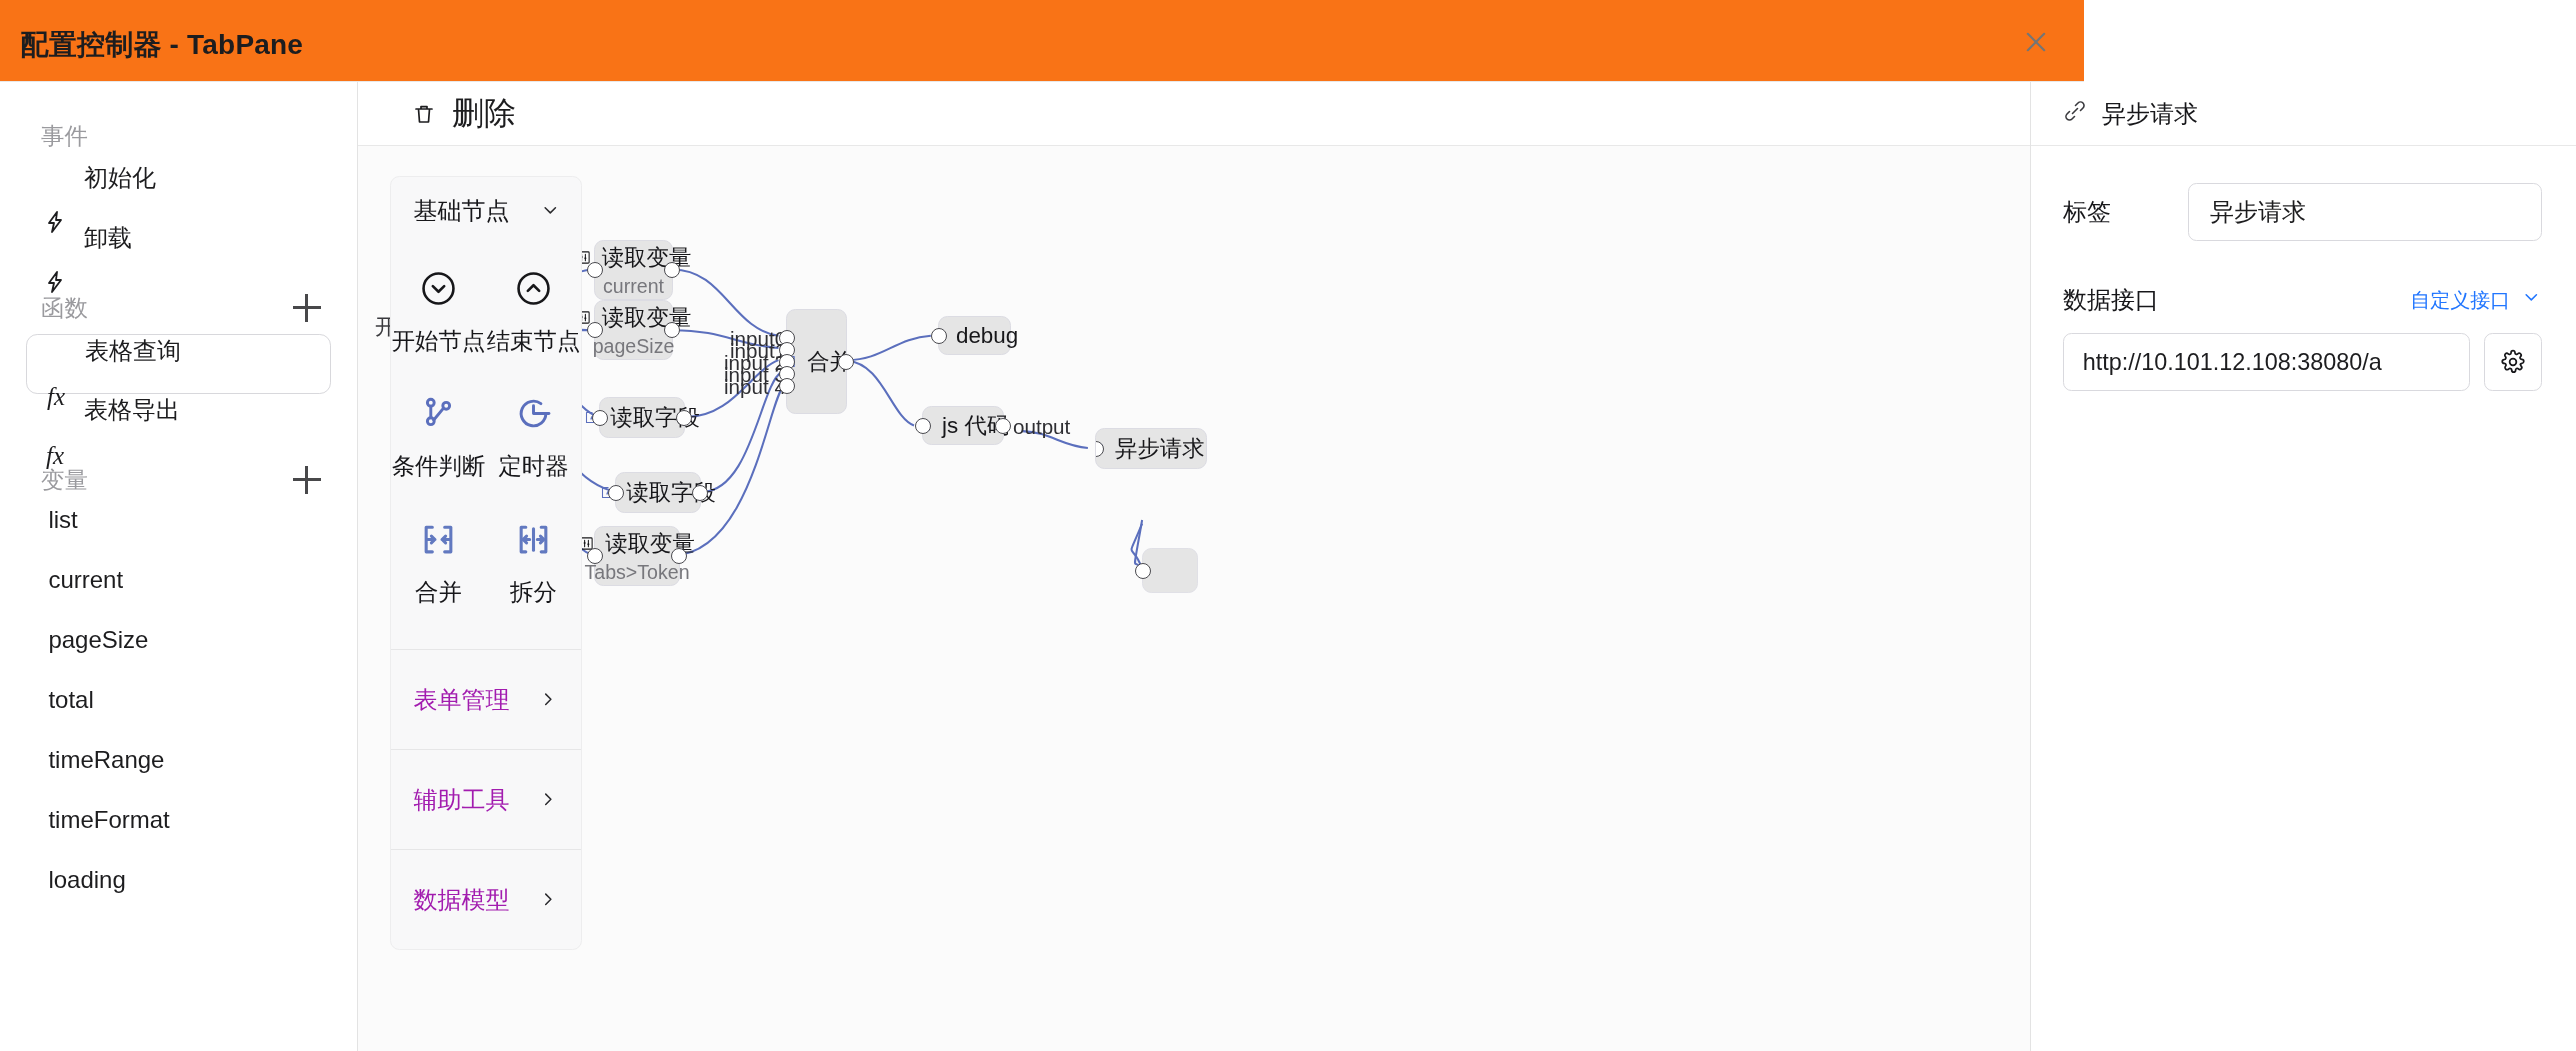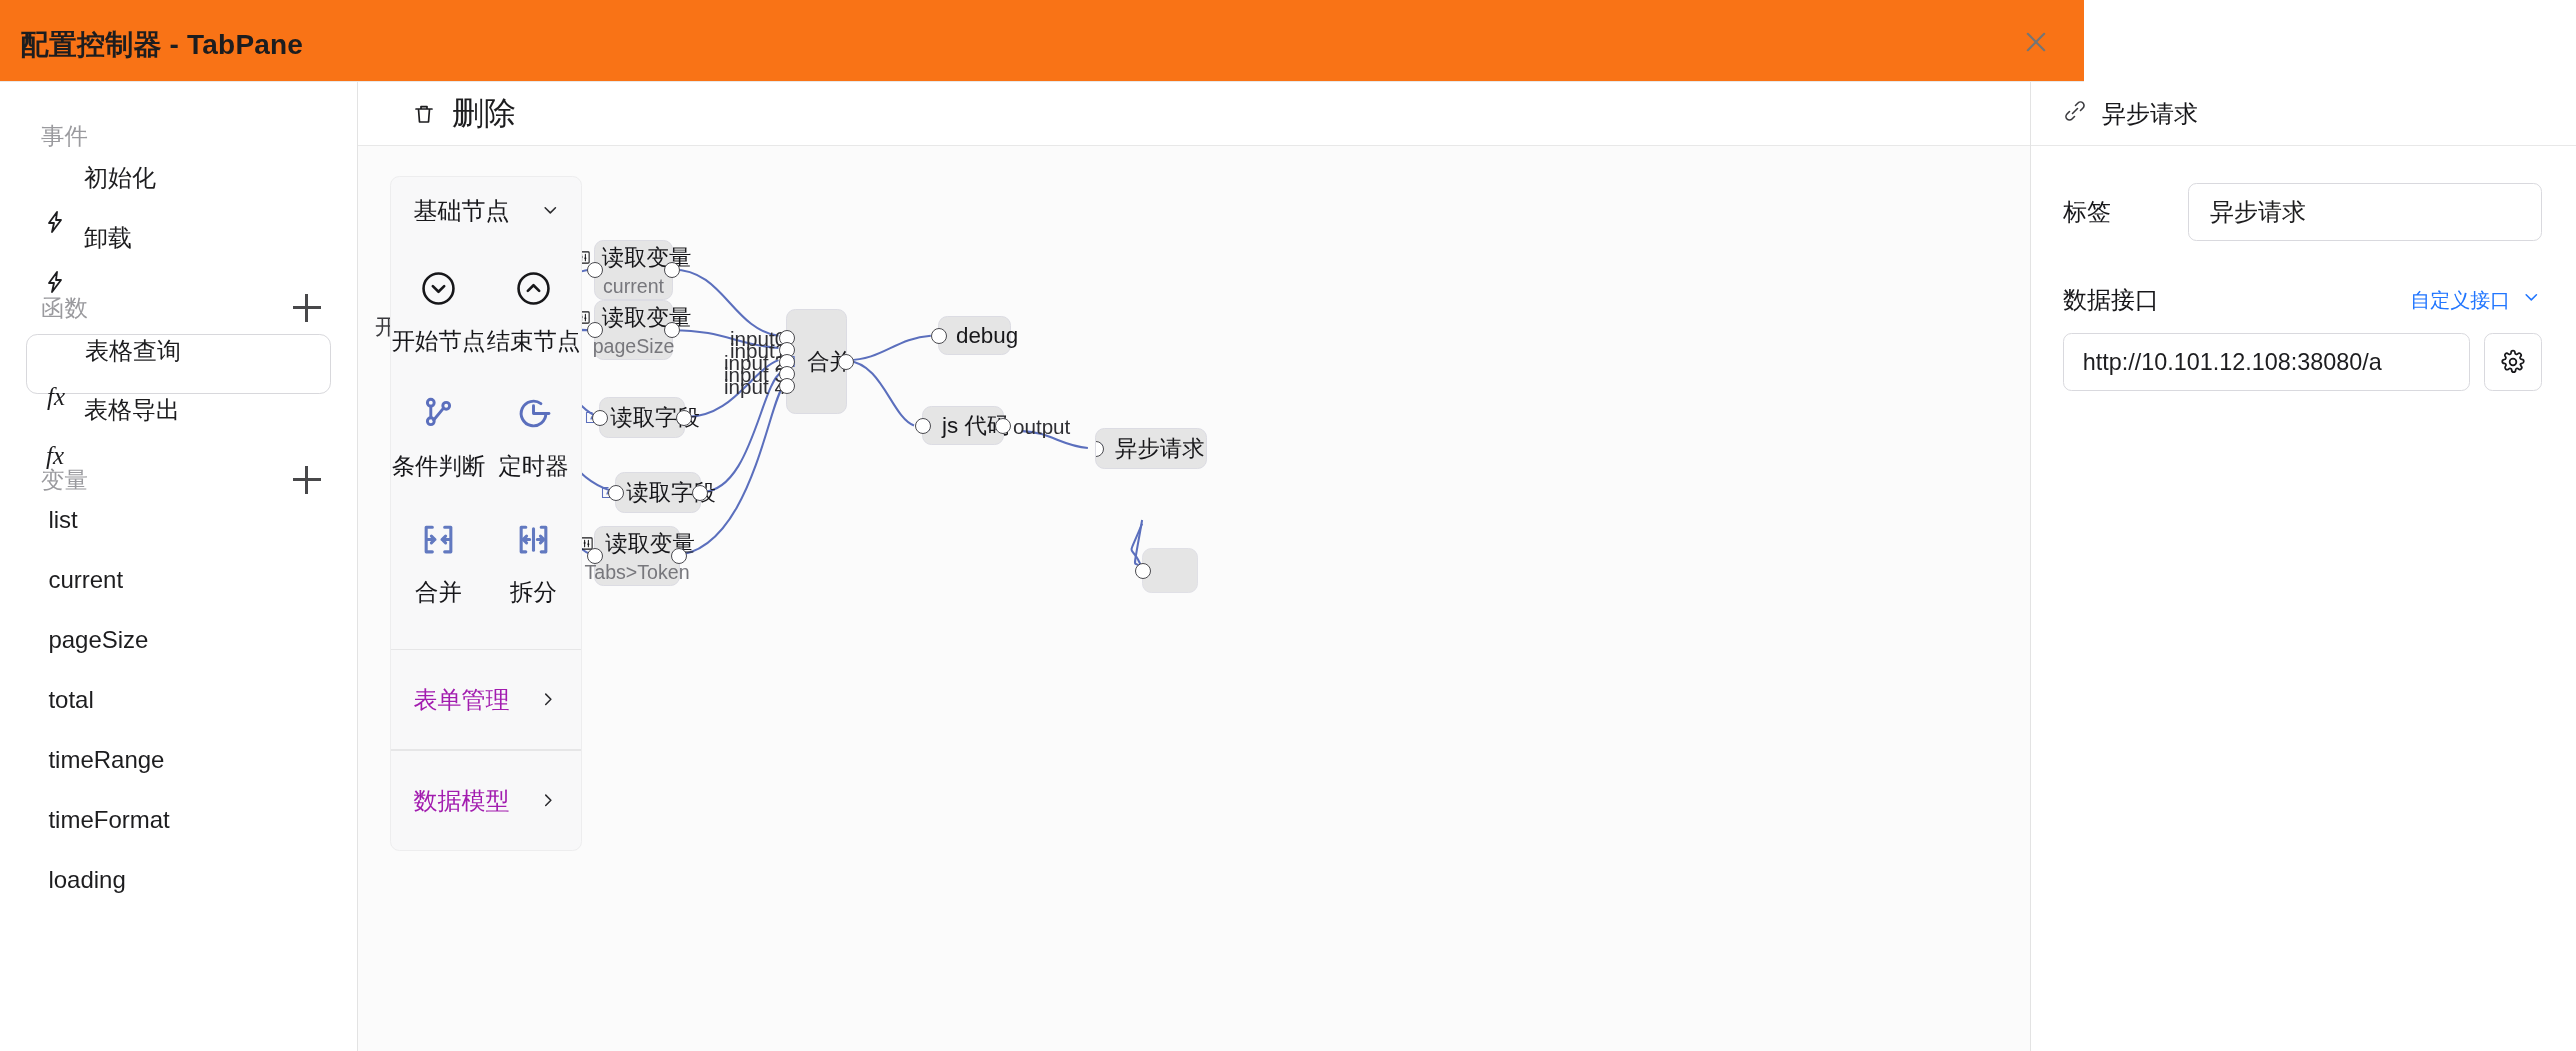--- a/index.html
+++ b/index.html
@@ -526,20 +526,28 @@
         <div class="pal-sep"></div>
         <div class="pal-row">
           <span>表单管理</span>
           <span class="chev">
             <svg width="20.6" height="20.6" viewBox="0 0 24 24" fill="none" stroke="currentColor" stroke-width="1.8" stroke-linecap="round" stroke-linejoin="round">
                 <path d="M9 6l6 6-6 6"></path>
               </svg>
           </span>
         </div>
         <div class="pal-sep"></div>
+        <div class="pal-row">
+          <span>辅助工具</span>
+          <span class="chev">
+            <svg width="20.6" height="20.6" viewBox="0 0 24 24" fill="none" stroke="currentColor" stroke-width="1.8" stroke-linecap="round" stroke-linejoin="round">
+                <path d="M9 6l6 6-6 6"></path>
+              </svg>
+          </span>
+        </div>
         <div class="pal-sep"></div>
         <div class="pal-row">
           <span>数据模型</span>
           <span class="chev">
             <svg width="20.6" height="20.6" viewBox="0 0 24 24" fill="none" stroke="currentColor" stroke-width="1.8" stroke-linecap="round" stroke-linejoin="round">
                 <path d="M9 6l6 6-6 6"></path>
               </svg>
           </span>
         </div>
       </div>

